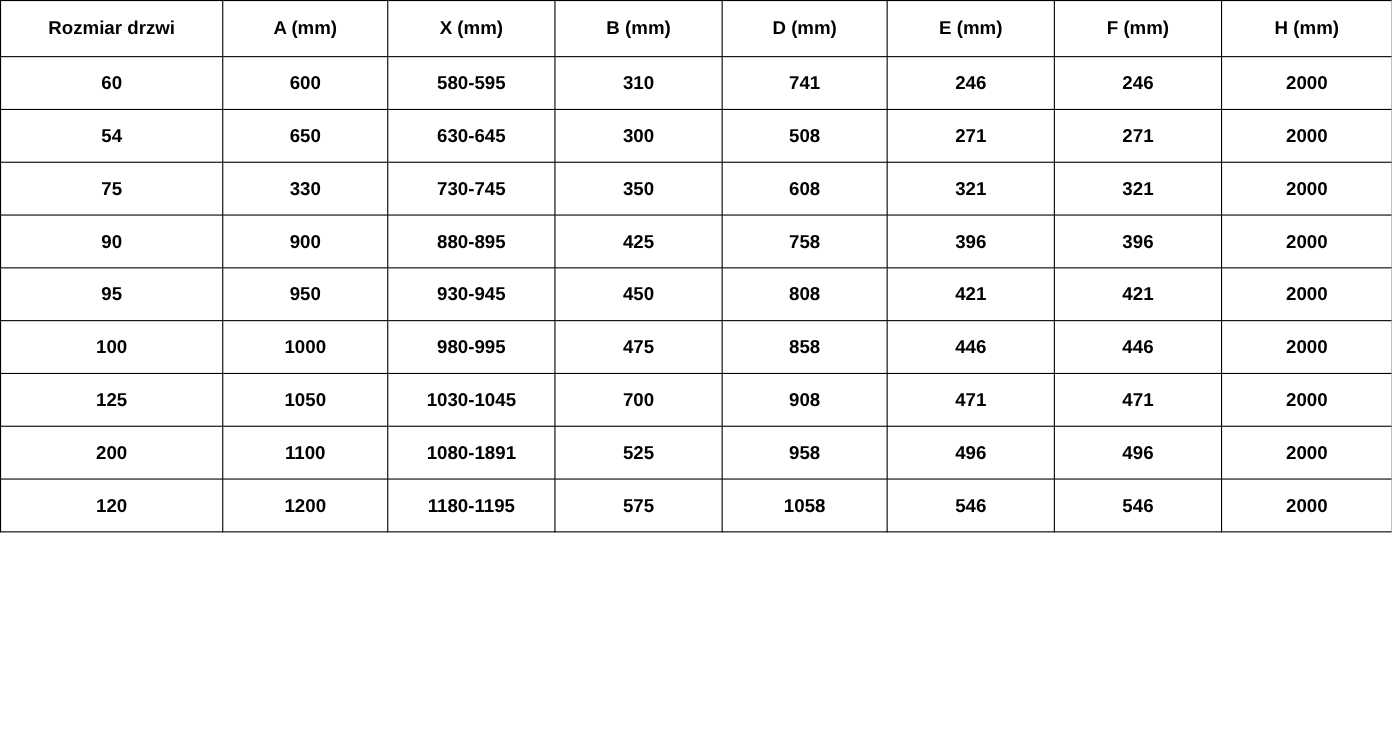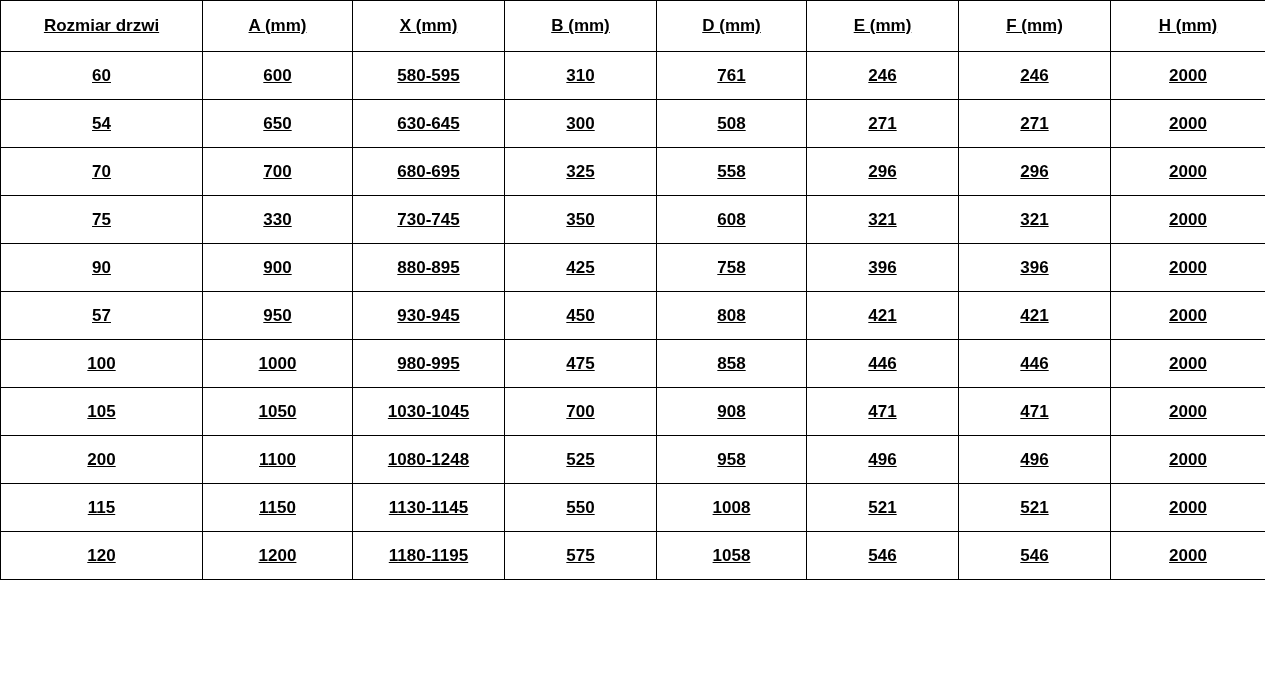--- a/index.html
+++ b/index.html
@@ -11,21 +11,20 @@
     width: 1265px;
     height: 673px;
     font-family: "Liberation Sans", sans-serif;
     color: #000000;
     overflow: hidden;
   }
   .sheet {
     width: 1265px;
     height: 503px;
     box-sizing: border-box;
-    text-decoration: underline;
   }
   table.spec {
     border-collapse: collapse;
     width: 1265px;
     table-layout: fixed;
   }
   table.spec th,
   table.spec td {
     border: 1px solid #000000;
     text-align: center;
@@ -78,43 +77,33 @@
         <th>F (mm)</th>
         <th>H (mm)</th>
       </tr>
     </thead>
     <tbody>
       <tr>
         <td>60</td>
         <td>600</td>
         <td>580-595</td>
         <td>310</td>
-        <td>761</td>
+        <td>741</td>
         <td>246</td>
         <td>246</td>
         <td>2000</td>
       </tr>
       <tr>
         <td>54</td>
         <td>650</td>
         <td>630-645</td>
         <td>300</td>
         <td>508</td>
         <td>271</td>
         <td>271</td>
-        <td>2000</td>
-      </tr>
-      <tr>
-        <td>70</td>
-        <td>700</td>
-        <td>680-695</td>
-        <td>325</td>
-        <td>558</td>
-        <td>296</td>
-        <td>296</td>
         <td>2000</td>
       </tr>
       <tr>
         <td>75</td>
         <td>330</td>
         <td>730-745</td>
         <td>350</td>
         <td>608</td>
         <td>321</td>
         <td>321</td>
@@ -124,67 +113,57 @@
         <td>90</td>
         <td>900</td>
         <td>880-895</td>
         <td>425</td>
         <td>758</td>
         <td>396</td>
         <td>396</td>
         <td>2000</td>
       </tr>
       <tr>
-        <td>57</td>
+        <td>95</td>
         <td>950</td>
         <td>930-945</td>
         <td>450</td>
         <td>808</td>
         <td>421</td>
         <td>421</td>
         <td>2000</td>
       </tr>
       <tr>
         <td>100</td>
         <td>1000</td>
         <td>980-995</td>
         <td>475</td>
         <td>858</td>
         <td>446</td>
         <td>446</td>
         <td>2000</td>
       </tr>
       <tr>
-        <td>105</td>
+        <td>125</td>
         <td>1050</td>
         <td>1030-1045</td>
         <td>700</td>
         <td>908</td>
         <td>471</td>
         <td>471</td>
         <td>2000</td>
       </tr>
       <tr>
         <td>200</td>
         <td>1100</td>
-        <td>1080-1248</td>
+        <td>1080-1891</td>
         <td>525</td>
         <td>958</td>
         <td>496</td>
         <td>496</td>
-        <td>2000</td>
-      </tr>
-      <tr>
-        <td>115</td>
-        <td>1150</td>
-        <td>1130-1145</td>
-        <td>550</td>
-        <td>1008</td>
-        <td>521</td>
-        <td>521</td>
         <td>2000</td>
       </tr>
       <tr>
         <td>120</td>
         <td>1200</td>
         <td>1180-1195</td>
         <td>575</td>
         <td>1058</td>
         <td>546</td>
         <td>546</td>

